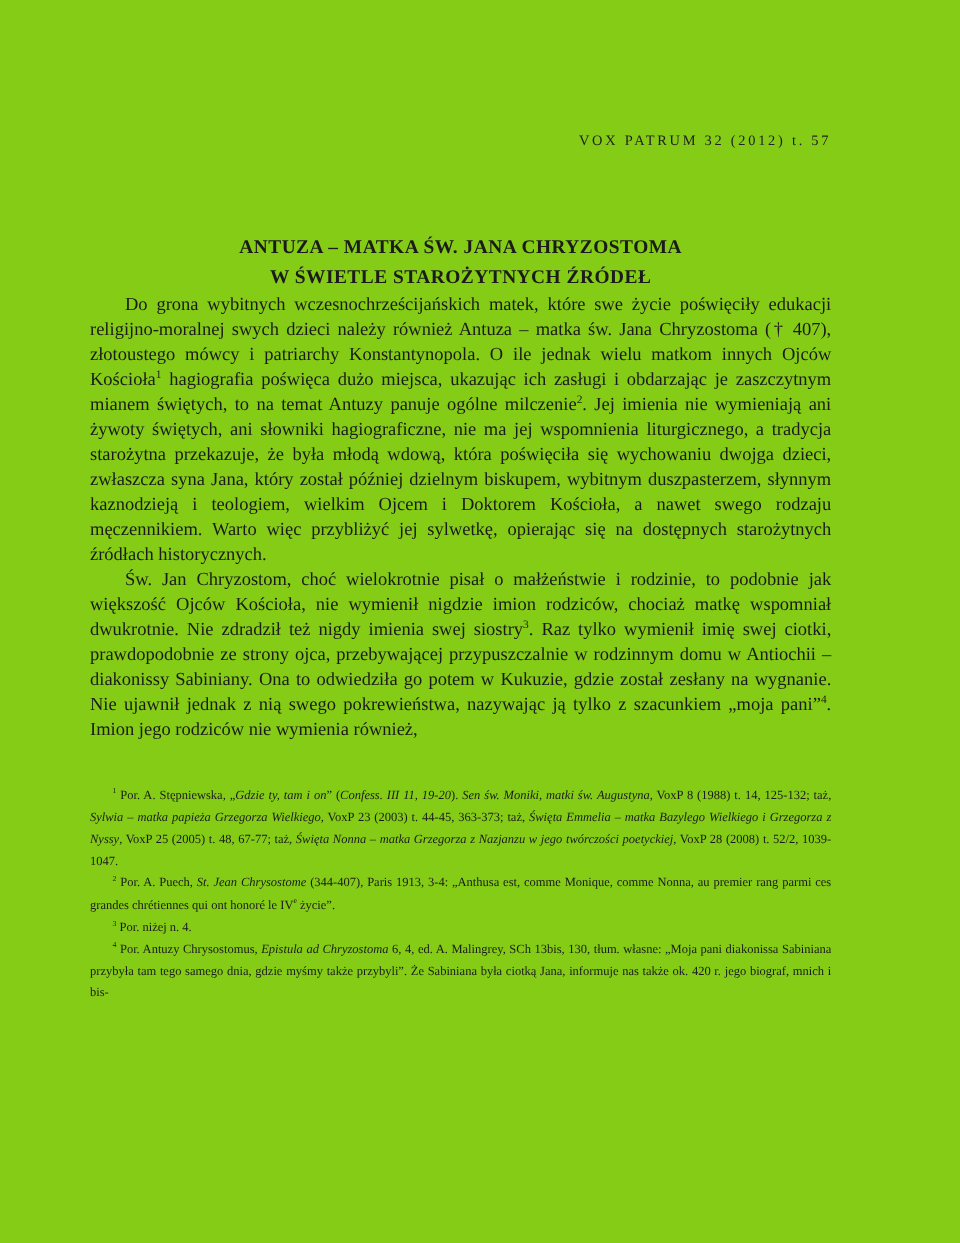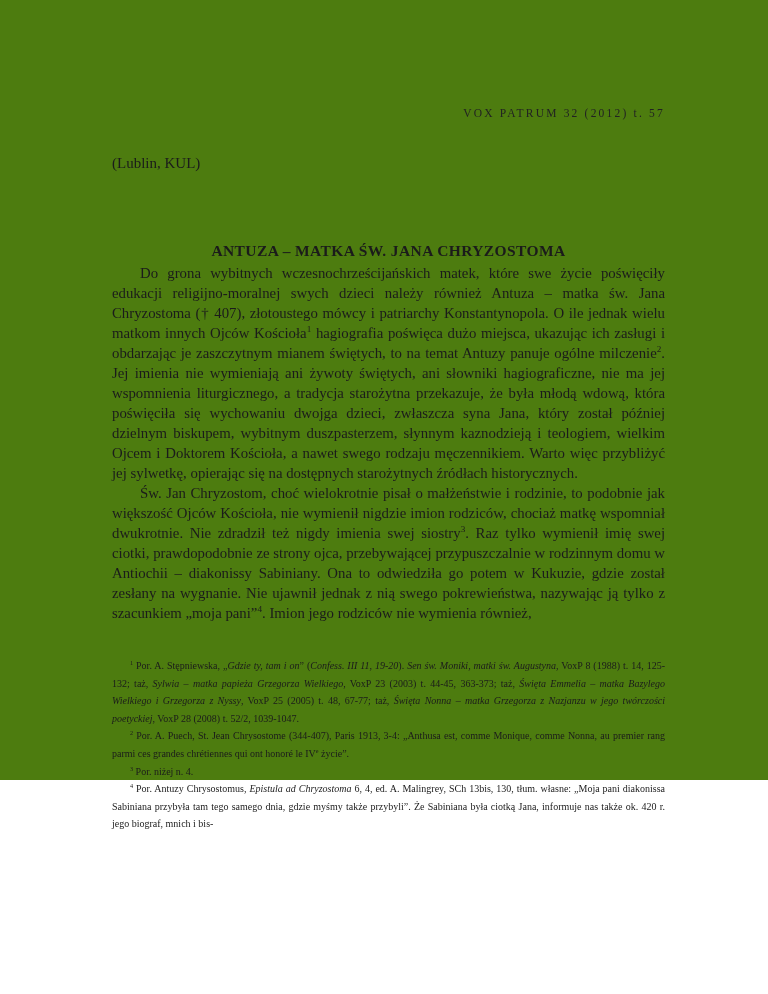--- a/index.html
+++ b/index.html
@@ -6,23 +6,23 @@
   html, body { background: #ffffff; }
   body {
     width: 768px;
     height: 994px;
     font-family: "Liberation Serif", "DejaVu Serif", serif;
     color: #1b1b1b;
     overflow: hidden;
   }
   .page {
     width: 768px;
-    height: 780px;
-    padding: 106px 103px 0 112px;
-    background: #4d7c0f;
+    height: 994px;
+    padding: 106px 103px 0 72px;
+    background: #84cc16;
   }
   .journal-header {
     text-align: right;
     font-size: 11.5px;
     letter-spacing: 2.2px;
     line-height: 14px;
     color: #222;
     white-space: nowrap;
   }
   .author-block {
@@ -58,32 +58,32 @@
   .footnotes p { text-indent: 18px; }
 </style>
 </head>
 <body>
 
 <div class="page">
 
   <div class="journal-header">VOX PATRUM 32 (2012) t. 57</div>
 
   <div class="author-block">
-    <div>(Lublin, KUL)</div>
   </div>
 
   <div class="article-title">
     <div>ANTUZA – MATKA ŚW. JANA CHRYZOSTOMA</div>
+    <div>W ŚWIETLE STAROŻYTNYCH ŹRÓDEŁ</div>
   </div>
 
   <div class="body-text">
     <p><span>Do grona wybitnych wczesnochrześcijańskich matek, które swe życie poświęciły edukacji religijno-moralnej swych dzieci należy również Antuza – matka św. Jana Chryzostoma († 407), złotoustego mówcy i patriarchy Konstantynopola. O ile jednak wielu matkom innych Ojców Kościoła</span><sup>1</sup><span> hagiografia poświęca dużo miejsca, ukazując ich zasługi i obdarzając je zaszczytnym mianem świętych, to na temat Antuzy panuje ogólne milczenie</span><sup>2</sup><span>. Jej imienia nie wymieniają ani żywoty świętych, ani słowniki hagiograficzne, nie ma jej wspomnienia liturgicznego, a tradycja starożytna przekazuje, że była młodą wdową, która poświęciła się wychowaniu dwojga dzieci, zwłaszcza syna Jana, który został później dzielnym biskupem, wybitnym duszpasterzem, słynnym kaznodzieją i teologiem, wielkim Ojcem i Doktorem Kościoła, a nawet swego rodzaju męczennikiem. Warto więc przybliżyć jej sylwetkę, opierając się na dostępnych starożytnych źródłach historycznych.</span></p>
     <p><span>Św. Jan Chryzostom, choć wielokrotnie pisał o małżeństwie i rodzinie, to podobnie jak większość Ojców Kościoła, nie wymienił nigdzie imion rodziców, chociaż matkę wspomniał dwukrotnie. Nie zdradził też nigdy imienia swej siostry</span><sup>3</sup><span>. Raz tylko wymienił imię swej ciotki, prawdopodobnie ze strony ojca, przebywającej przypuszczalnie w rodzinnym domu w Antiochii – diakonissy Sabiniany. Ona to odwiedziła go potem w Kukuzie, gdzie został zesłany na wygnanie. Nie ujawnił jednak z nią swego pokrewieństwa, nazywając ją tylko z szacunkiem „moja pani”</span><sup>4</sup><span>. Imion jego rodziców nie wymienia również,</span></p>
   </div>
 
   <div class="footnotes">
     <p><sup>1</sup><span> Por. A. Stępniewska, „</span><span style="font-style: italic;">Gdzie ty, tam i on</span><span>” (</span><span style="font-style: italic;">Confess. III 11, 19-20</span><span>). </span><span style="font-style: italic;">Sen św. Moniki, matki św. Augustyna</span><span>, VoxP 8 (1988) t. 14, 125-132; taż, </span><span style="font-style: italic;">Sylwia – matka papieża Grzegorza Wielkiego</span><span>, VoxP 23 (2003) t. 44-45, 363-373; taż, </span><span style="font-style: italic;">Święta Emmelia – matka Bazylego Wielkiego i Grzegorza z Nyssy</span><span>, VoxP 25 (2005) t. 48, 67-77; taż, </span><span style="font-style: italic;">Święta Nonna – matka Grzegorza z Nazjanzu w jego twórczości poetyckiej</span><span>, VoxP 28 (2008) t. 52/2, 1039-1047.</span></p>
-    <p><sup>2</sup><span> Por. A. Puech, </span><span style="">St. Jean Chrysostome</span><span> (344-407), Paris 1913, 3-4: „Anthusa est, comme Monique, comme Nonna, au premier rang parmi ces grandes chrétiennes qui ont honoré le IV</span><sup>e</sup><span> życie”.</span></p>
+    <p><sup>2</sup><span> Por. A. Puech, </span><span style="font-style: italic;">St. Jean Chrysostome</span><span> (344-407), Paris 1913, 3-4: „Anthusa est, comme Monique, comme Nonna, au premier rang parmi ces grandes chrétiennes qui ont honoré le IV</span><sup>e</sup><span> życie”.</span></p>
     <p><sup>3</sup><span> Por. niżej n. 4.</span></p>
     <p><sup>4</sup><span> Por. Antuzy Chrysostomus, </span><span style="font-style: italic;">Epistula ad Chryzostoma</span><span> 6, 4, ed. A. Malingrey, SCh 13bis, 130, tłum. własne: „Moja pani diakonissa Sabiniana przybyła tam tego samego dnia, gdzie myśmy także przybyli”. Że Sabiniana była ciotką Jana, informuje nas także ok. 420 r. jego biograf, mnich i bis-</span></p>
   </div>
 
 </div>
 
 </body></html>

